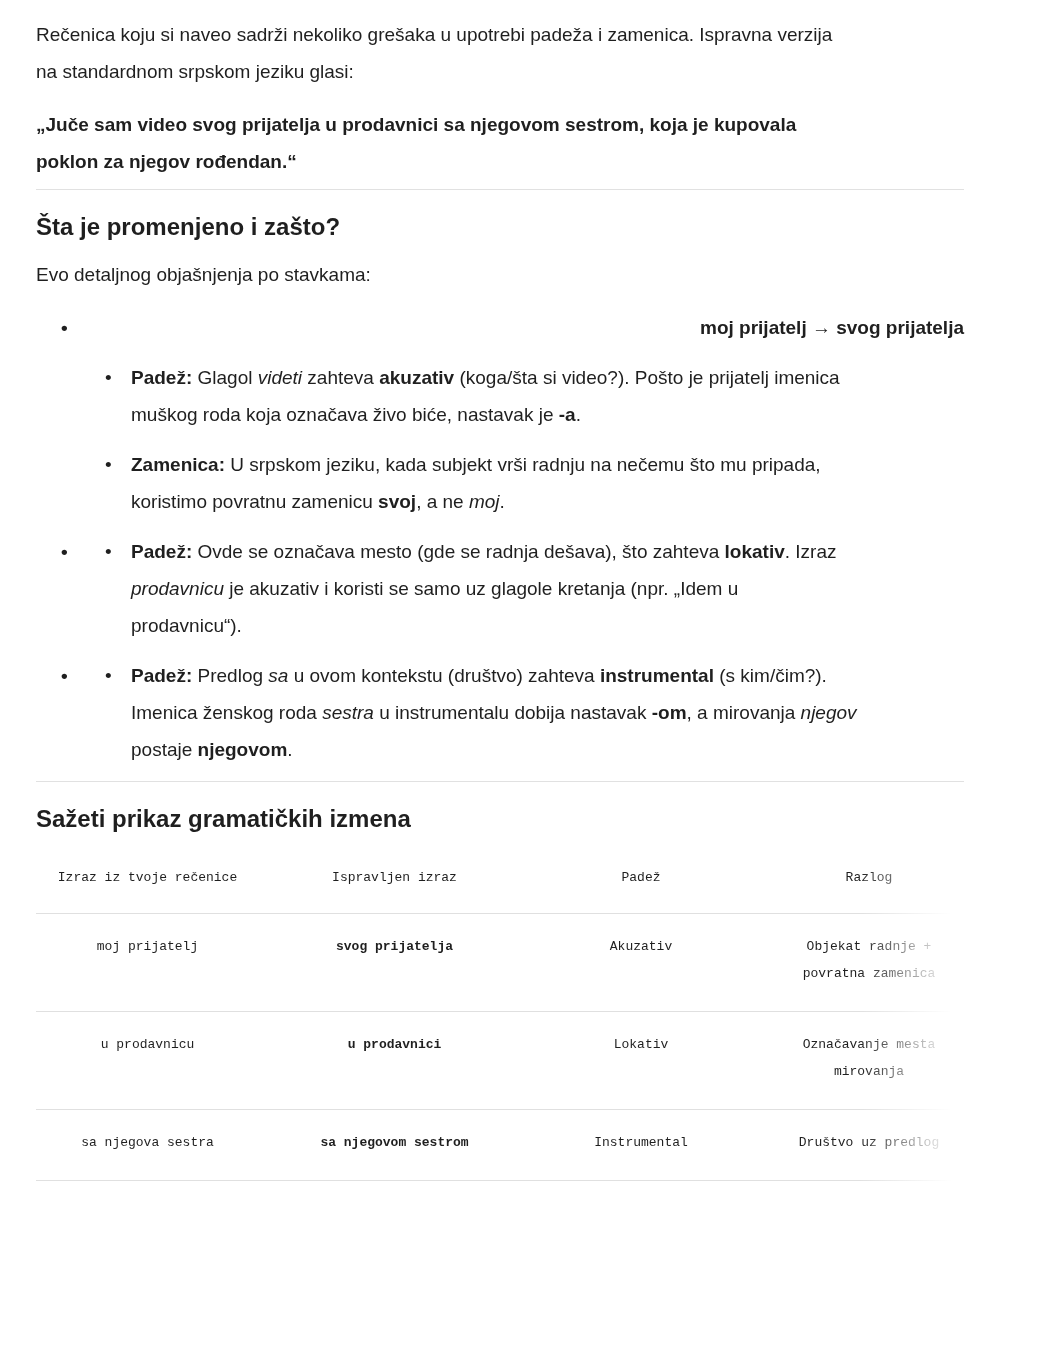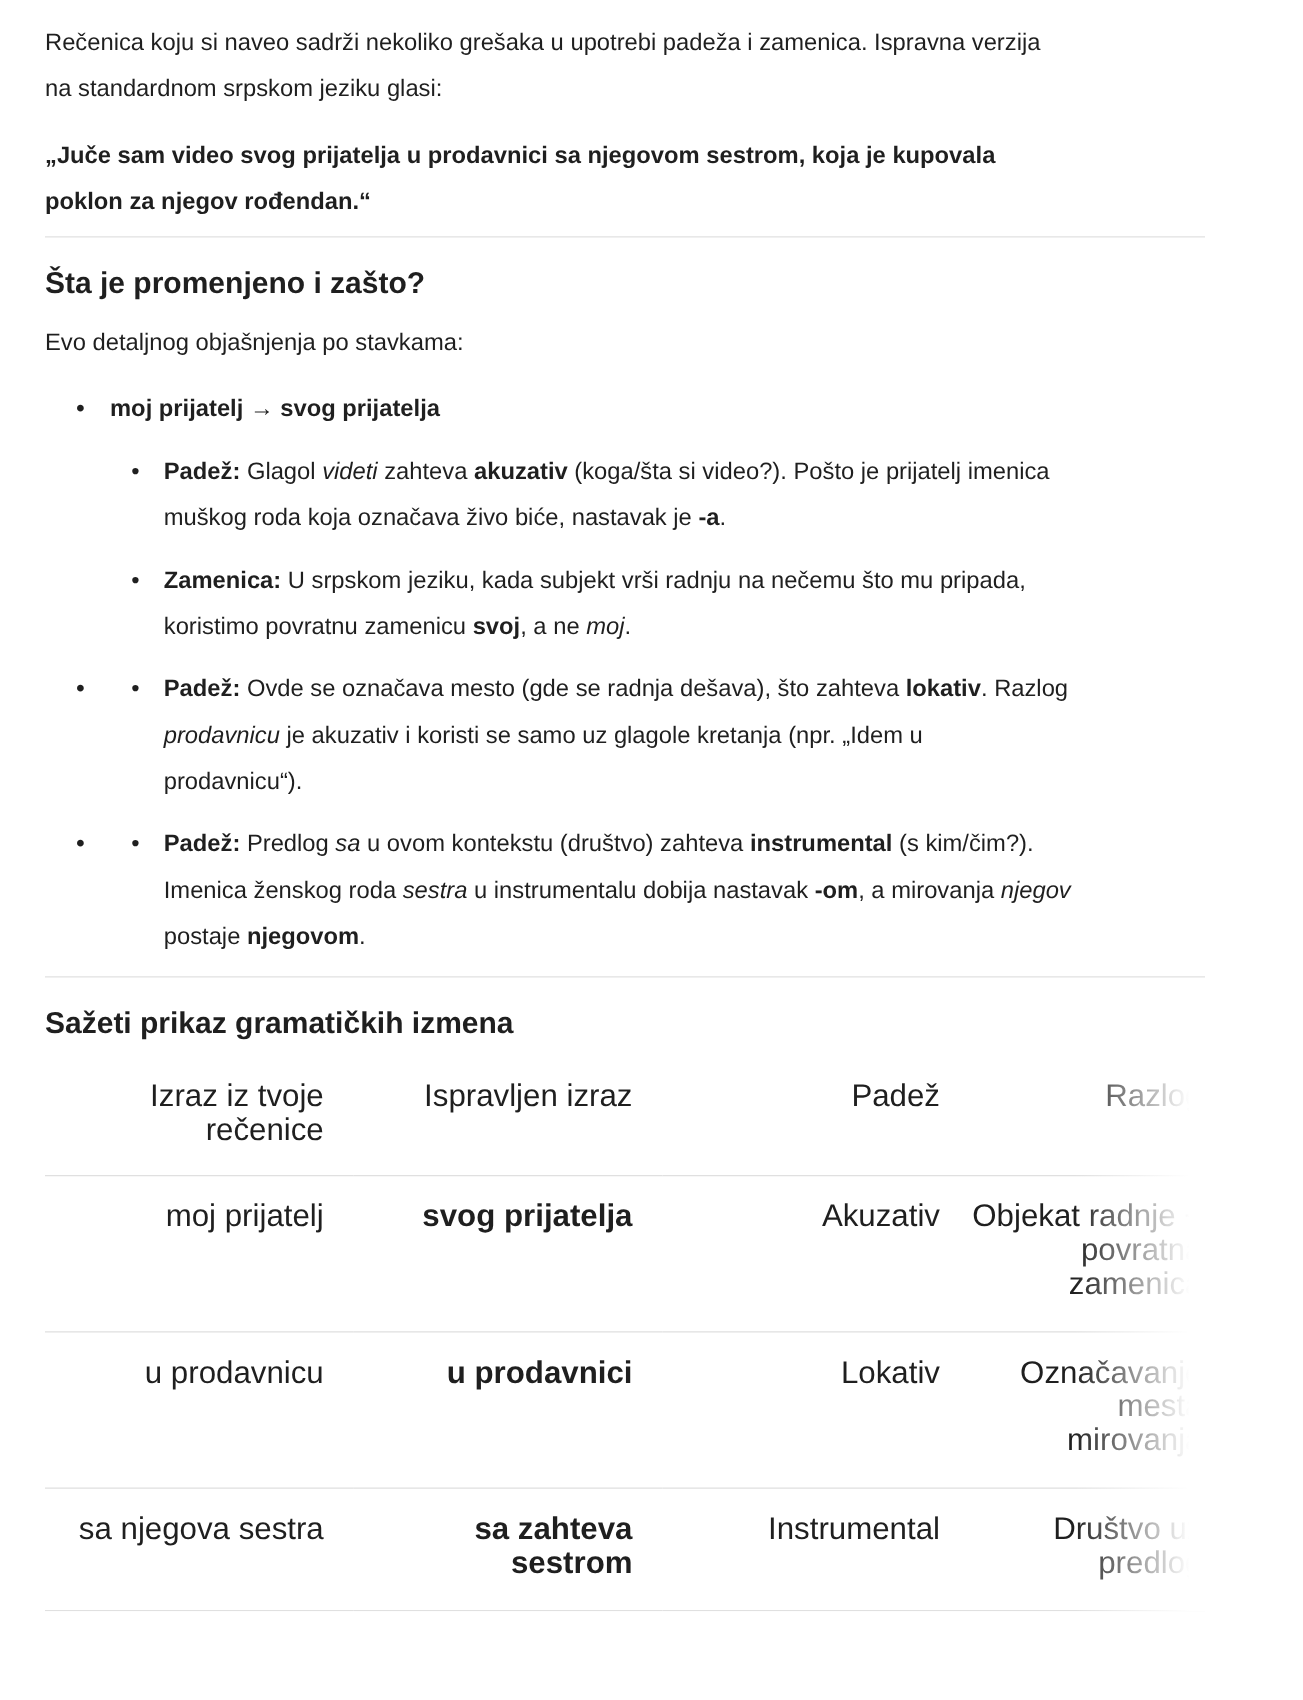--- a/index.html
+++ b/index.html
@@ -12,32 +12,32 @@
   p { margin:0 0 16px 0; white-space:pre-wrap; }
   p.quote { font-weight:700; margin-bottom:0; }
   hr { border:none; border-top:1px solid #e1e1e1; height:0; margin:9px 0 20px 0; }
   h3 { font-size:24px; line-height:30px; font-weight:700; margin:22px 0 14px 0; }
   ul { list-style:none; margin:0; padding:0 0 0 52px; }
   ul.l2 { padding:0 0 0 43px; margin:13px 0 0 0; }
   li { position:relative; margin:0 0 13px 0; }
   ul.l2 > li:last-child { margin-bottom:0; }
   ul.l1 > li::before { content:"•"; position:absolute; left:-27px; top:0; font-weight:700; }
   ul.l2 > li::before { content:"•"; position:absolute; left:-26px; top:0; }
-  .li-head { font-weight:700; }
+  .li-head { font-weight:700;text-align:right; }
   .li-body { white-space:pre-wrap; }
   .sb { font-weight:700;text-align:center; }
   .si { font-style:italic;text-align:center; }
 
   .table-wrap { position:relative; overflow:hidden; width:928px; margin-top:6px; }
   table { border-collapse:collapse; table-layout:fixed; width:950px; }
   col.c1 { width:247px; } col.c2 { width:247px; } col.c3 { width:246px; } col.c4 { width:210px; }
   th, td {
-    text-align:right; vertical-align:top; white-space:pre-wrap;
-    font-size:25px; line-height:27px; font-weight:400;
-    padding:19px 24px 24px 0; border-bottom:1px solid #e0e0e0;
+    text-align:center; vertical-align:top; white-space:pre-wrap;
+    font-size:13px; line-height:27px; font-weight:400;
+    padding:19px 24px 24px 0; border-bottom:1px solid #e0e0e0;font-family:Liberation Mono, monospace;
   }
   th { font-weight:500; padding-top:16px; padding-bottom:22px; }
   td.bold-col { font-weight:700; }
   .fade {
     position:absolute; top:0; right:0; bottom:0; width:105px;
     background:linear-gradient(to right, rgba(255,255,255,0), #ffffff 88%);
     pointer-events:none;
   }
 </style>
 </head>
@@ -67,21 +67,21 @@
         </li>
         <li>
           <div class="li-body"><span class="sb">Zamenica:</span><span> U srpskom jeziku, kada subjekt vrši radnju na nečemu što mu pripada,
 koristimo povratnu zamenicu </span><span class="sb">svoj</span><span>, a ne </span><span class="si">moj</span><span>.</span></div>
         </li>
       </ul>
     </li>
     <li>
       <ul class="l2">
         <li>
-          <div class="li-body"><span class="sb">Padež:</span><span> Ovde se označava mesto (gde se radnja dešava), što zahteva </span><span class="sb">lokativ</span><span>. Razlog
+          <div class="li-body"><span class="sb">Padež:</span><span> Ovde se označava mesto (gde se radnja dešava), što zahteva </span><span class="sb">lokativ</span><span>. Izraz
 </span><span class="si">prodavnicu</span><span> je akuzativ i koristi se samo uz glagole kretanja (npr. „Idem u
 prodavnicu“).</span></div>
         </li>
       </ul>
     </li>
     <li>
       <ul class="l2">
         <li>
           <div class="li-body"><span class="sb">Padež:</span><span> Predlog </span><span class="si">sa</span><span> u ovom kontekstu (društvo) zahteva </span><span class="sb">instrumental</span><span> (s kim/čim?).
 Imenica ženskog roda </span><span class="si">sestra</span><span> u instrumentalu dobija nastavak </span><span class="sb">-om</span><span>, a mirovanja </span><span class="si">njegov</span><span>
@@ -121,21 +121,21 @@
         </tr>
         <tr>
           <td>u prodavnicu</td>
           <td class="bold-col">u prodavnici</td>
           <td>Lokativ</td>
           <td>Označavanje mesta
 mirovanja</td>
         </tr>
         <tr>
           <td>sa njegova sestra</td>
-          <td class="bold-col">sa zahteva sestrom</td>
+          <td class="bold-col">sa njegovom sestrom</td>
           <td>Instrumental</td>
           <td>Društvo uz predlog</td>
         </tr>
       </tbody>
     </table>
     <div class="fade"></div>
   </div>
 
 </div>
 

